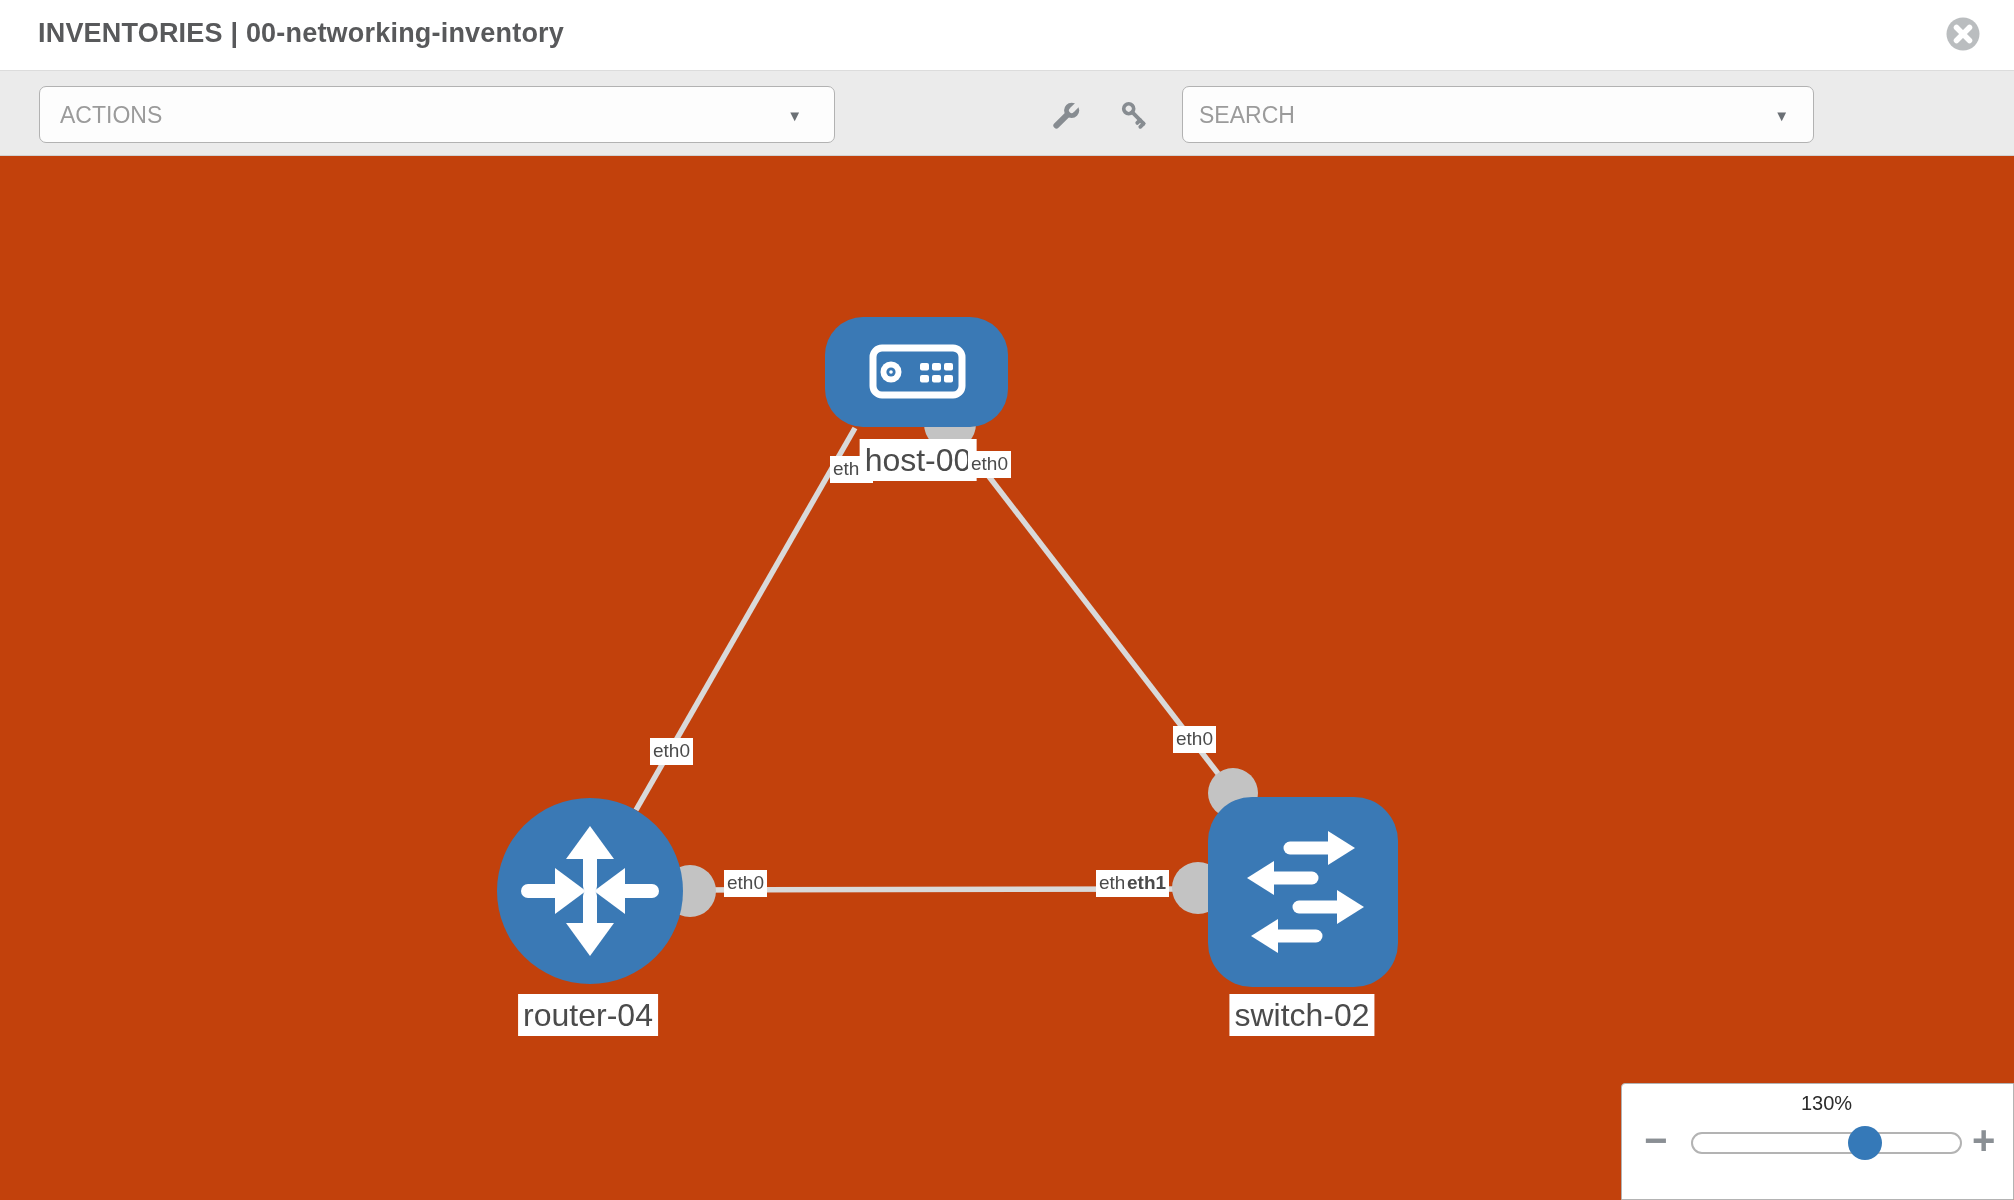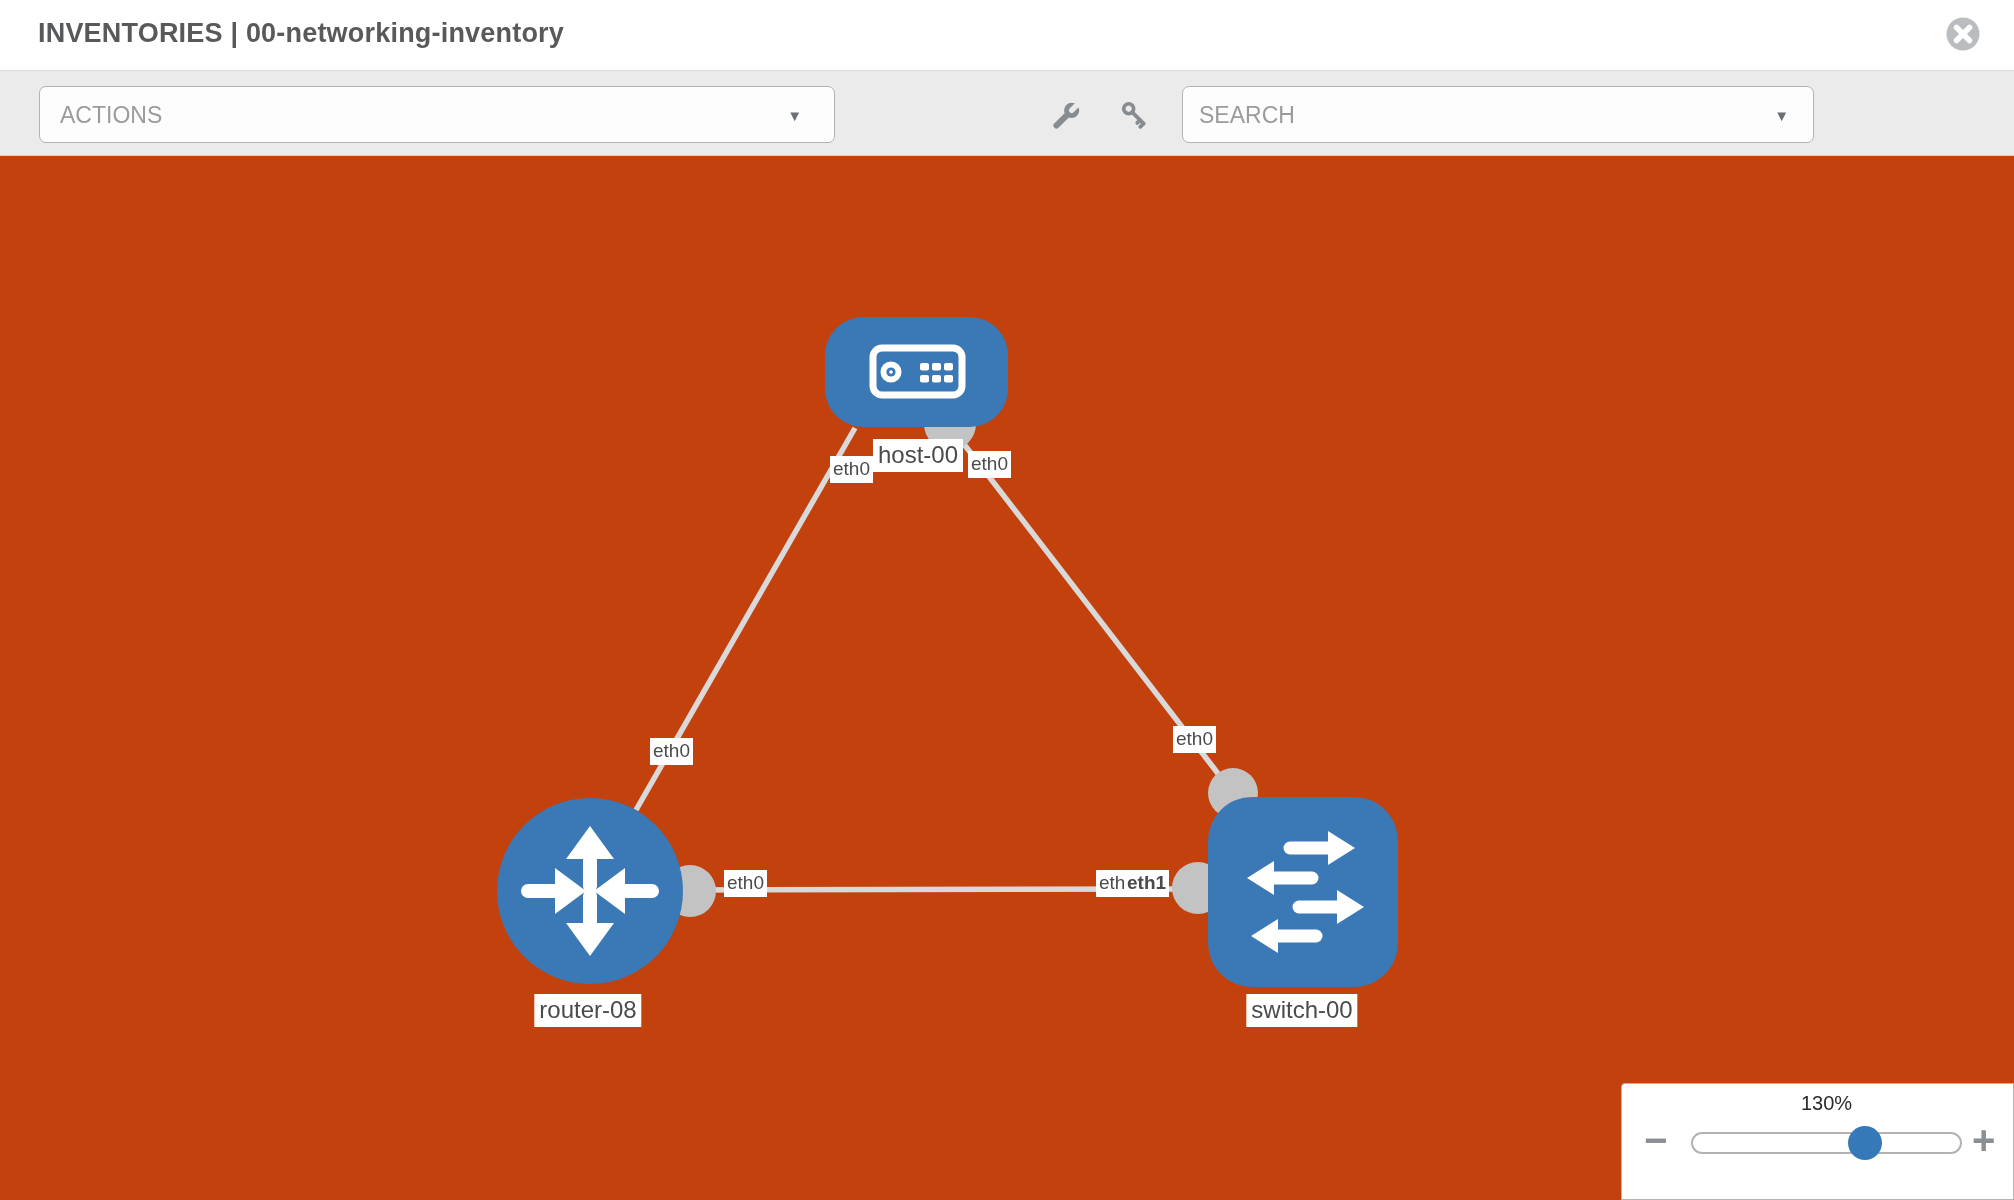--- a/index.html
+++ b/index.html
@@ -29,21 +29,21 @@
   .canvas{position:absolute;left:0;top:156px;width:2014px;height:1044px;background:#c2410c;}
   .links-layer{position:absolute;left:0;top:0;}
 
   .node{position:absolute;background:#3a79b5;}
   .node-host{left:825px;top:161px;width:183px;height:110px;border-radius:38px;}
   .node-router{left:497px;top:642px;width:186px;height:186px;border-radius:50%;}
   .node-switch{left:1208px;top:641px;width:190px;height:190px;border-radius:44px;}
   .node svg{position:absolute;left:0;top:0;}
 
   .lbl{position:absolute;background:#fff;color:#4b4b4b;font-size:19px;line-height:1.2;padding:2px 3px;white-space:nowrap;}
-  .lbl-name{font-size:24px;padding:2px 5px;transform:translateX(-50%);}
+  .lbl-name{font-size:32px;padding:2px 5px;transform:translateX(-50%);}
   .lbl-host{left:918px;top:283px;}
   .lbl-router{left:588px;top:838px;}
   .lbl-switch{left:1302px;top:838px;}
   .lbl-eth-hl{left:830px;top:300px;}
   .lbl-eth-hr{left:968px;top:295px;}
   .lbl-eth-ru{left:650px;top:582px;}
   .lbl-eth-su{left:1173px;top:570px;}
   .lbl-eth-mid{left:724px;top:714px;}
   .lbl-eth-back{left:1096px;top:714px;}
   .lbl-eth-front{left:1124px;top:714px;font-weight:bold;}
@@ -167,22 +167,22 @@
     </div>
 
     <span class="lbl lbl-eth-hl">eth0</span>
     <span class="lbl lbl-name lbl-host">host-00</span>
     <span class="lbl lbl-eth-hr">eth0</span>
     <span class="lbl lbl-eth-ru">eth0</span>
     <span class="lbl lbl-eth-su">eth0</span>
     <span class="lbl lbl-eth-mid">eth0</span>
     <span class="lbl lbl-eth-back">eth0</span>
     <span class="lbl lbl-eth-front">eth1</span>
-    <span class="lbl lbl-name lbl-router">router-08</span>
-    <span class="lbl lbl-name lbl-switch">switch-00</span>
+    <span class="lbl lbl-name lbl-router">router-04</span>
+    <span class="lbl lbl-name lbl-switch">switch-02</span>
 
     <div class="zoom-panel">
       <div class="zoom-level">130%</div>
       <span class="zoom-minus">−</span>
       <div class="zoom-track">
         <div class="zoom-handle"></div>
       </div>
       <span class="zoom-plus">+</span>
     </div>
 

